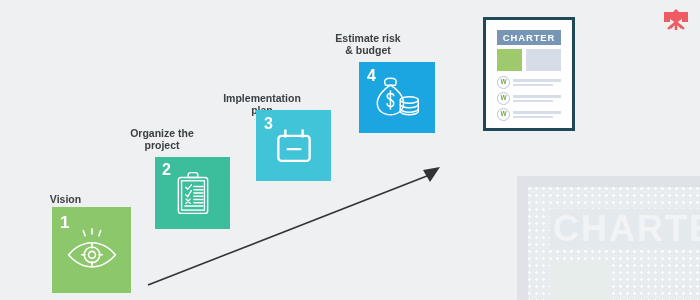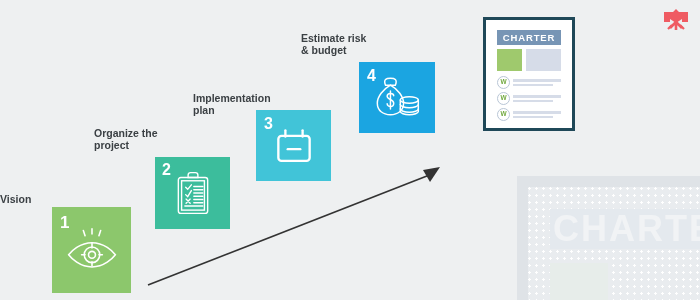--- a/index.html
+++ b/index.html
@@ -102,21 +102,21 @@
     display: flex;
     align-items: center;
     justify-content: center;
   }
   .step-label {
     position: absolute;
     color: #3b4044;
     font-size: 10.5px;
     font-weight: bold;
     line-height: 12px;
-    text-align: left;
+    text-align: center;
     white-space: pre;
   }
 
   
   #step-1 { left: 52px; top: 207px; }
   #step-1 .tile { width: 79px; height: 86px; background: #8cc76c; }
   #step-1 .tile-num { left: 8px; top: 7px; font-size: 17px; }
   #step-1 .step-label { left: -52px; top: -14px; width: 131px; }
 
   #step-2 { left: 155px; top: 157px; }

